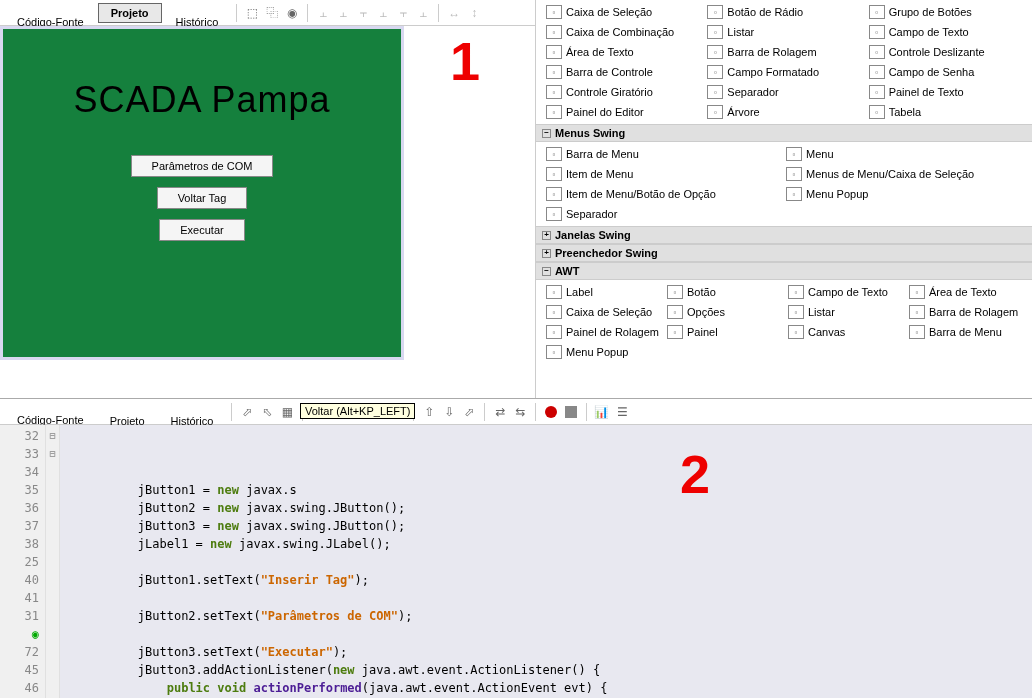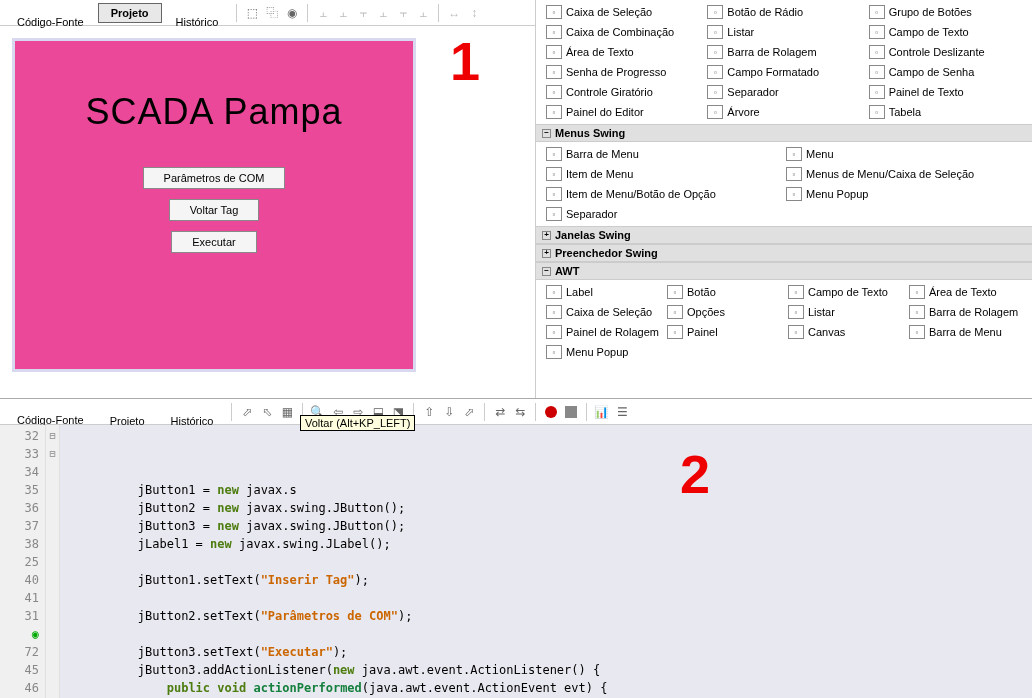--- a/index.html
+++ b/index.html
@@ -6,42 +6,42 @@
 body { font-family: "Segoe UI", Tahoma, sans-serif; font-size: 11px; background: #fff; width: 1032px; height: 698px; overflow: hidden; }
 .top-section { display: flex; height: 398px; }
 .left-panel { width: 536px; border-right: 1px solid #ccc; }
 .right-panel { flex: 1; overflow: hidden; background: #fff; }
 .toolbar-top { display: flex; align-items: center; height: 26px; border-bottom: 1px solid #ccc; padding: 0 5px; gap: 2px; }
 .tab-btn { padding: 3px 12px; font-size: 11px; background: #f0f0f0; border: 1px solid #999; cursor: pointer; }
 .tab-btn.active { background: #e8e8e8; border: 1px solid #666; font-weight: bold; }
 .tab-btn.inactive { border: none; background: transparent; margin-top: 18px; }
 .tb-sep { width: 1px; height: 18px; background: #ccc; margin: 0 4px; }
 .tb-icon { width: 18px; height: 18px; display: inline-flex; align-items: center; justify-content: center; font-size: 12px; color: #666; cursor: pointer; }
-.designer-canvas { margin: 12px; width: 404px; height: 334px; border: 3px solid #d8d8f0; background: #ec4899; position: relative; }
+.designer-canvas { margin: 0; width: 404px; height: 334px; border: 3px solid #d8d8f0; background: #15803d; position: relative; }
 .app-title { font-family: Impact, "Arial Black", sans-serif; font-size: 36px; text-align: center; margin-top: 50px; color: #000; letter-spacing: 1px; }
 .design-btn { display: block; margin: 10px auto 0; padding: 4px 20px; font-size: 11px; background: #f5f5f5; border: 1px solid #888; cursor: pointer; }
 .design-btn:first-of-type { margin-top: 34px; }
 .palette-item { display: flex; align-items: center; gap: 4px; padding: 3px 4px; font-size: 11px; cursor: pointer; }
 .palette-item .picon { width: 16px; height: 14px; border: 1px solid #888; background: #fff; display: inline-flex; align-items: center; justify-content: center; font-size: 8px; color: #555; flex-shrink: 0; }
 .palette-grid3 { display: grid; grid-template-columns: repeat(3, 1fr); padding: 2px 6px; }
 .palette-grid4 { display: grid; grid-template-columns: repeat(4, 1fr); padding: 2px 6px; }
 .palette-grid2 { display: grid; grid-template-columns: 240px 1fr; padding: 2px 6px; }
 .cat-header { background: #e0e0e0; padding: 2px 6px; font-size: 11px; font-weight: bold; border-top: 1px solid #ccc; border-bottom: 1px solid #ccc; display: flex; align-items: center; gap: 4px; }
 .toggle-box { width: 9px; height: 9px; border: 1px solid #888; display: inline-flex; align-items: center; justify-content: center; font-size: 8px; line-height: 1; }
 .ov1 { position: absolute; left: 450px; top: 30px; font-size: 54px; font-weight: bold; color: #e00; font-family: Arial; }
 .bottom-section { height: 300px; border-top: 1px solid #aaa; display: flex; flex-direction: column; }
 .toolbar-bot { display: flex; align-items: center; height: 26px; border-bottom: 1px solid #ccc; padding: 0 5px; gap: 2px; position: relative; }
 .code-area { flex: 1; display: flex; position: relative; background: #fff; }
 .gutter { width: 46px; background: #f0f0f0; border-right: 1px solid #e0e0e0; text-align: right; padding-right: 6px; font-family: Monaco, Consolas, monospace; font-size: 12px; color: #888; line-height: 18px; padding-top: 2px; }
 .fold-col { width: 14px; background: #f0f0f0; border-right: 1px solid #e0e0e0; font-family: monospace; font-size: 10px; color: #888; line-height: 18px; padding-top: 2px; text-align: center; }
 .code-body { flex: 1; background: #e8e8f0; font-family: Monaco, Consolas, monospace; font-size: 12px; line-height: 18px; padding: 2px 0 2px 20px; white-space: pre; position: relative; }
 .kw { color: #4d7c0f; font-weight: bold; }
 .str { color: #cc6600; font-weight: bold; }
-.ident { color: #15803d; font-weight: bold; }
-.tooltip { position: absolute; left: 300px; top: 4px; background: #ffffe0; border: 1px solid #000; padding: 1px 4px; font-size: 11px; z-index: 10; margin-top: 12px; }
+.ident { color: #4c1d95; font-weight: bold; }
+.tooltip { position: absolute; left: 300px; top: 4px; background: #ffffe0; border: 1px solid #000; padding: 1px 4px; font-size: 11px; z-index: 10; }
 .ov2 { position: absolute; left: 620px; top: 40px; font-size: 54px; font-weight: bold; color: #e00; font-family: Arial; z-index: 5; }
 .red-dot { display: inline-block; width: 12px; height: 12px; border-radius: 50%; background: #c00; }
 .sq-icon { display: inline-block; width: 12px; height: 12px; background: #888; }
 </style>
 </head>
 <body>
 
 <div class="top-section">
   <div class="left-panel" style="position:relative">
     <div class="toolbar-top">
@@ -105,21 +105,21 @@
         <div class="palette-item">
           <span class="picon">▫</span>
           <span>Barra de Rolagem</span>
         </div>
         <div class="palette-item">
           <span class="picon">▫</span>
           <span>Controle Deslizante</span>
         </div>
         <div class="palette-item">
           <span class="picon">▫</span>
-          <span>Senha de Progresso</span>
+          <span>Barra de Controle</span>
         </div>
         <div class="palette-item">
           <span class="picon">▫</span>
           <span>Campo Formatado</span>
         </div>
         <div class="palette-item">
           <span class="picon">▫</span>
           <span>Campo de Senha</span>
         </div>
         <div class="palette-item">

